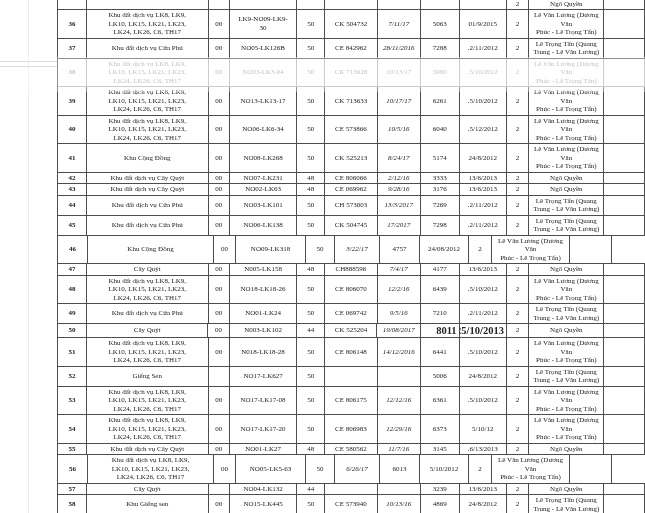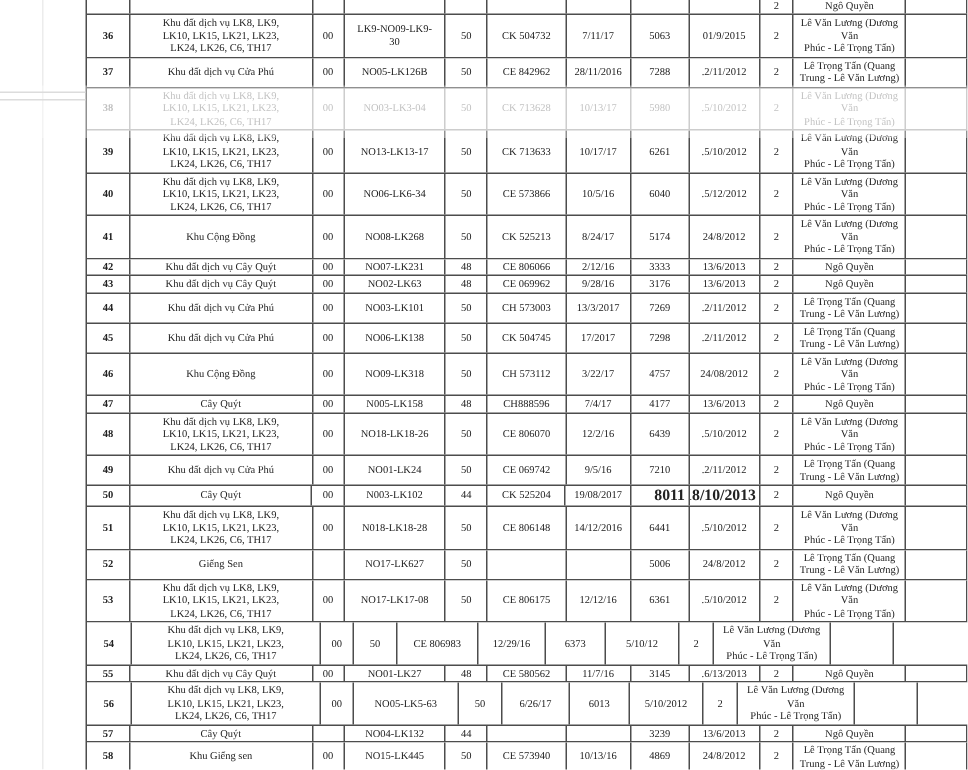--- a/index.html
+++ b/index.html
@@ -20,21 +20,21 @@
     text-align:center; font-size:7px; line-height:8.5px;
     padding:1px 1px; white-space:pre-line; overflow:hidden;
   }
   
   .c-stt   { width:30px;font-weight:bold; }
   .c-desc  { width:126px; }
   .c-c00   { width:22px; }
   .c-code  { width:70px; }
   .c-area  { width:29px; }
   .c-cert  { width:54px; }
-  .c-date1 { width:45px; }
+  .c-date1 { width:45px;font-style:italic; }
   .c-num   { width:40px; }
   .c-date2 { width:49px; }
   .c-two   { width:23px; }
   .c-name  { width:78px; font-size:6.8px; }
   .c-extra { width:42px; border-right:1px solid #4d4d4d; }
   .partial-top { height:9px; }
   .partial-top > div { align-items:flex-end; padding-bottom:1px; }
   .faded { opacity:0.45; }
   .bold-nums {
     font-size:10.5px !important; font-weight:bold; letter-spacing:0;
@@ -228,21 +228,20 @@
         <div class="c-name">Lê Trọng Tấn (Quang
 Trung - Lê Văn Lương)</div>
         <div class="c-extra"></div>
       </div>
       <div class="trow">
         <div class="c-stt">46</div>
         <div class="c-desc">Khu Cộng Đồng</div>
         <div class="c-c00">00</div>
         <div class="c-code">NO09-LK318</div>
         <div class="c-area">50</div>
-        <div class="c-cert">CH 573112</div>
         <div class="c-date1">3/22/17</div>
         <div class="c-num">4757</div>
         <div class="c-date2">24/08/2012</div>
         <div class="c-two">2</div>
         <div class="c-name">Lê Văn Lương (Dương Văn
 Phúc - Lê Trọng Tấn)</div>
         <div class="c-extra"></div>
       </div>
       <div class="trow">
         <div class="c-stt">47</div>
@@ -292,21 +291,21 @@
       </div>
       <div class="trow">
         <div class="c-stt">50</div>
         <div class="c-desc">Cây Quýt</div>
         <div class="c-c00">00</div>
         <div class="c-code">N003-LK102</div>
         <div class="c-area">44</div>
         <div class="c-cert">CK 525204</div>
         <div class="c-date1">19/08/2017</div>
         <div class="c-num bold-nums">8011</div>
-        <div class="c-date2 bold-nums">18/10/2013</div>
+        <div class="c-date2 bold-nums">25/10/2013</div>
         <div class="c-two">2</div>
         <div class="c-name">Ngô Quyền</div>
         <div class="c-extra"></div>
       </div>
       <div class="trow">
         <div class="c-stt">51</div>
         <div class="c-desc">Khu đất dịch vụ LK8, LK9,
 LK10, LK15, LK21, LK23,
 LK24,  LK26, C6, TH17</div>
         <div class="c-c00">00</div>
@@ -352,20 +351,21 @@
         <div class="c-name">Lê Văn Lương (Dương Văn
 Phúc - Lê Trọng Tấn)</div>
         <div class="c-extra"></div>
       </div>
       <div class="trow">
         <div class="c-stt">54</div>
         <div class="c-desc">Khu đất dịch vụ LK8, LK9,
 LK10, LK15, LK21, LK23,
 LK24,  LK26, C6, TH17</div>
         <div class="c-c00">00</div>
+        <div class="c-code">NO17-LK17-20</div>
         <div class="c-area">50</div>
         <div class="c-cert">CE 806983</div>
         <div class="c-date1">12/29/16</div>
         <div class="c-num">6373</div>
         <div class="c-date2">5/10/12</div>
         <div class="c-two">2</div>
         <div class="c-name">Lê Văn Lương (Dương Văn
 Phúc - Lê Trọng Tấn)</div>
         <div class="c-extra"></div>
       </div>

